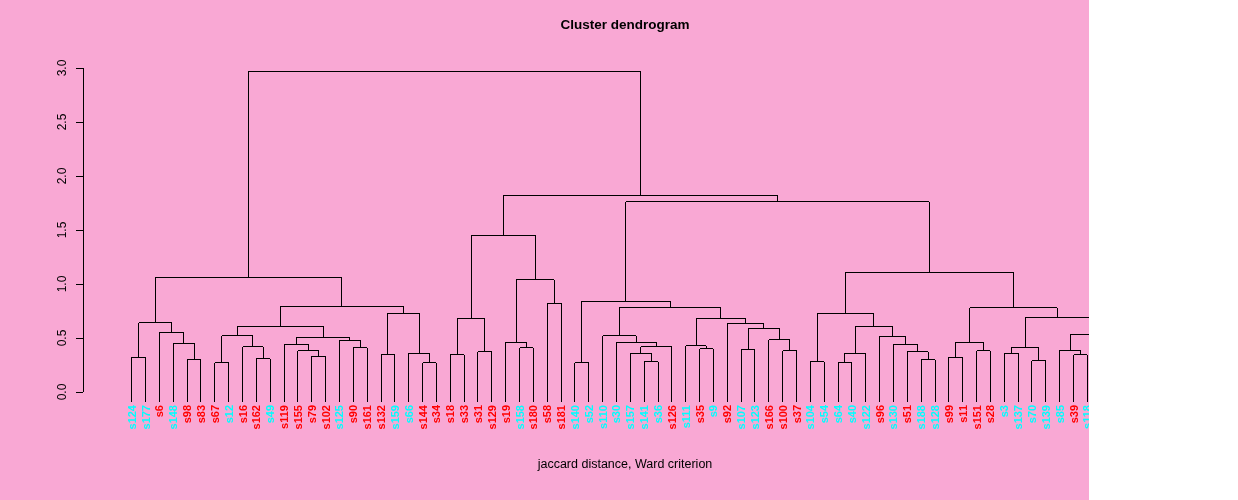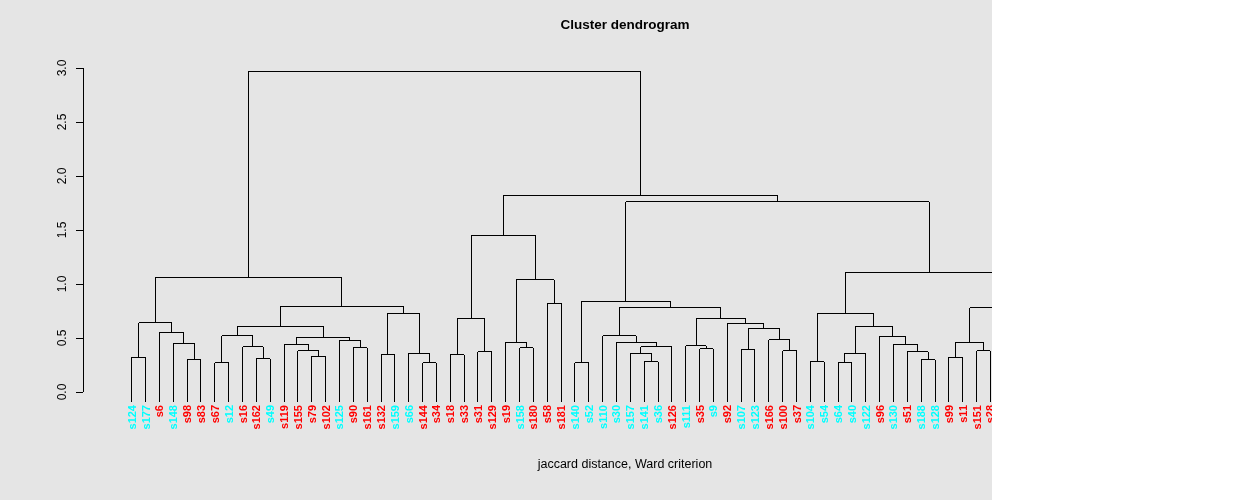--- a/index.html
+++ b/index.html
@@ -1,16 +1,16 @@
 <!DOCTYPE html>
 <html><head>
 <meta charset="utf-8">
 <style>
   html,body{margin:0;padding:0;background:#ffffff;}
-  .figure{position:relative;width:992px;height:500px;background:#e5e5e5;overflow:hidden;
+  .figure{position:relative;width:1089px;height:500px;background:#f9a8d4;overflow:hidden;
           font-family:"Liberation Sans","DejaVu Sans",sans-serif;}
   svg text{font-family:"Liberation Sans","DejaVu Sans",sans-serif;}
 </style>
 </head>
 <body>
 
 <div class="figure">
   <svg id="plot" width="1238" height="500" viewBox="0 0 1238 500">
     <text id="chart-title" x="625" y="29" text-anchor="middle" font-size="13.5" font-weight="bold" fill="#000000">Cluster dendrogram</text>
 

